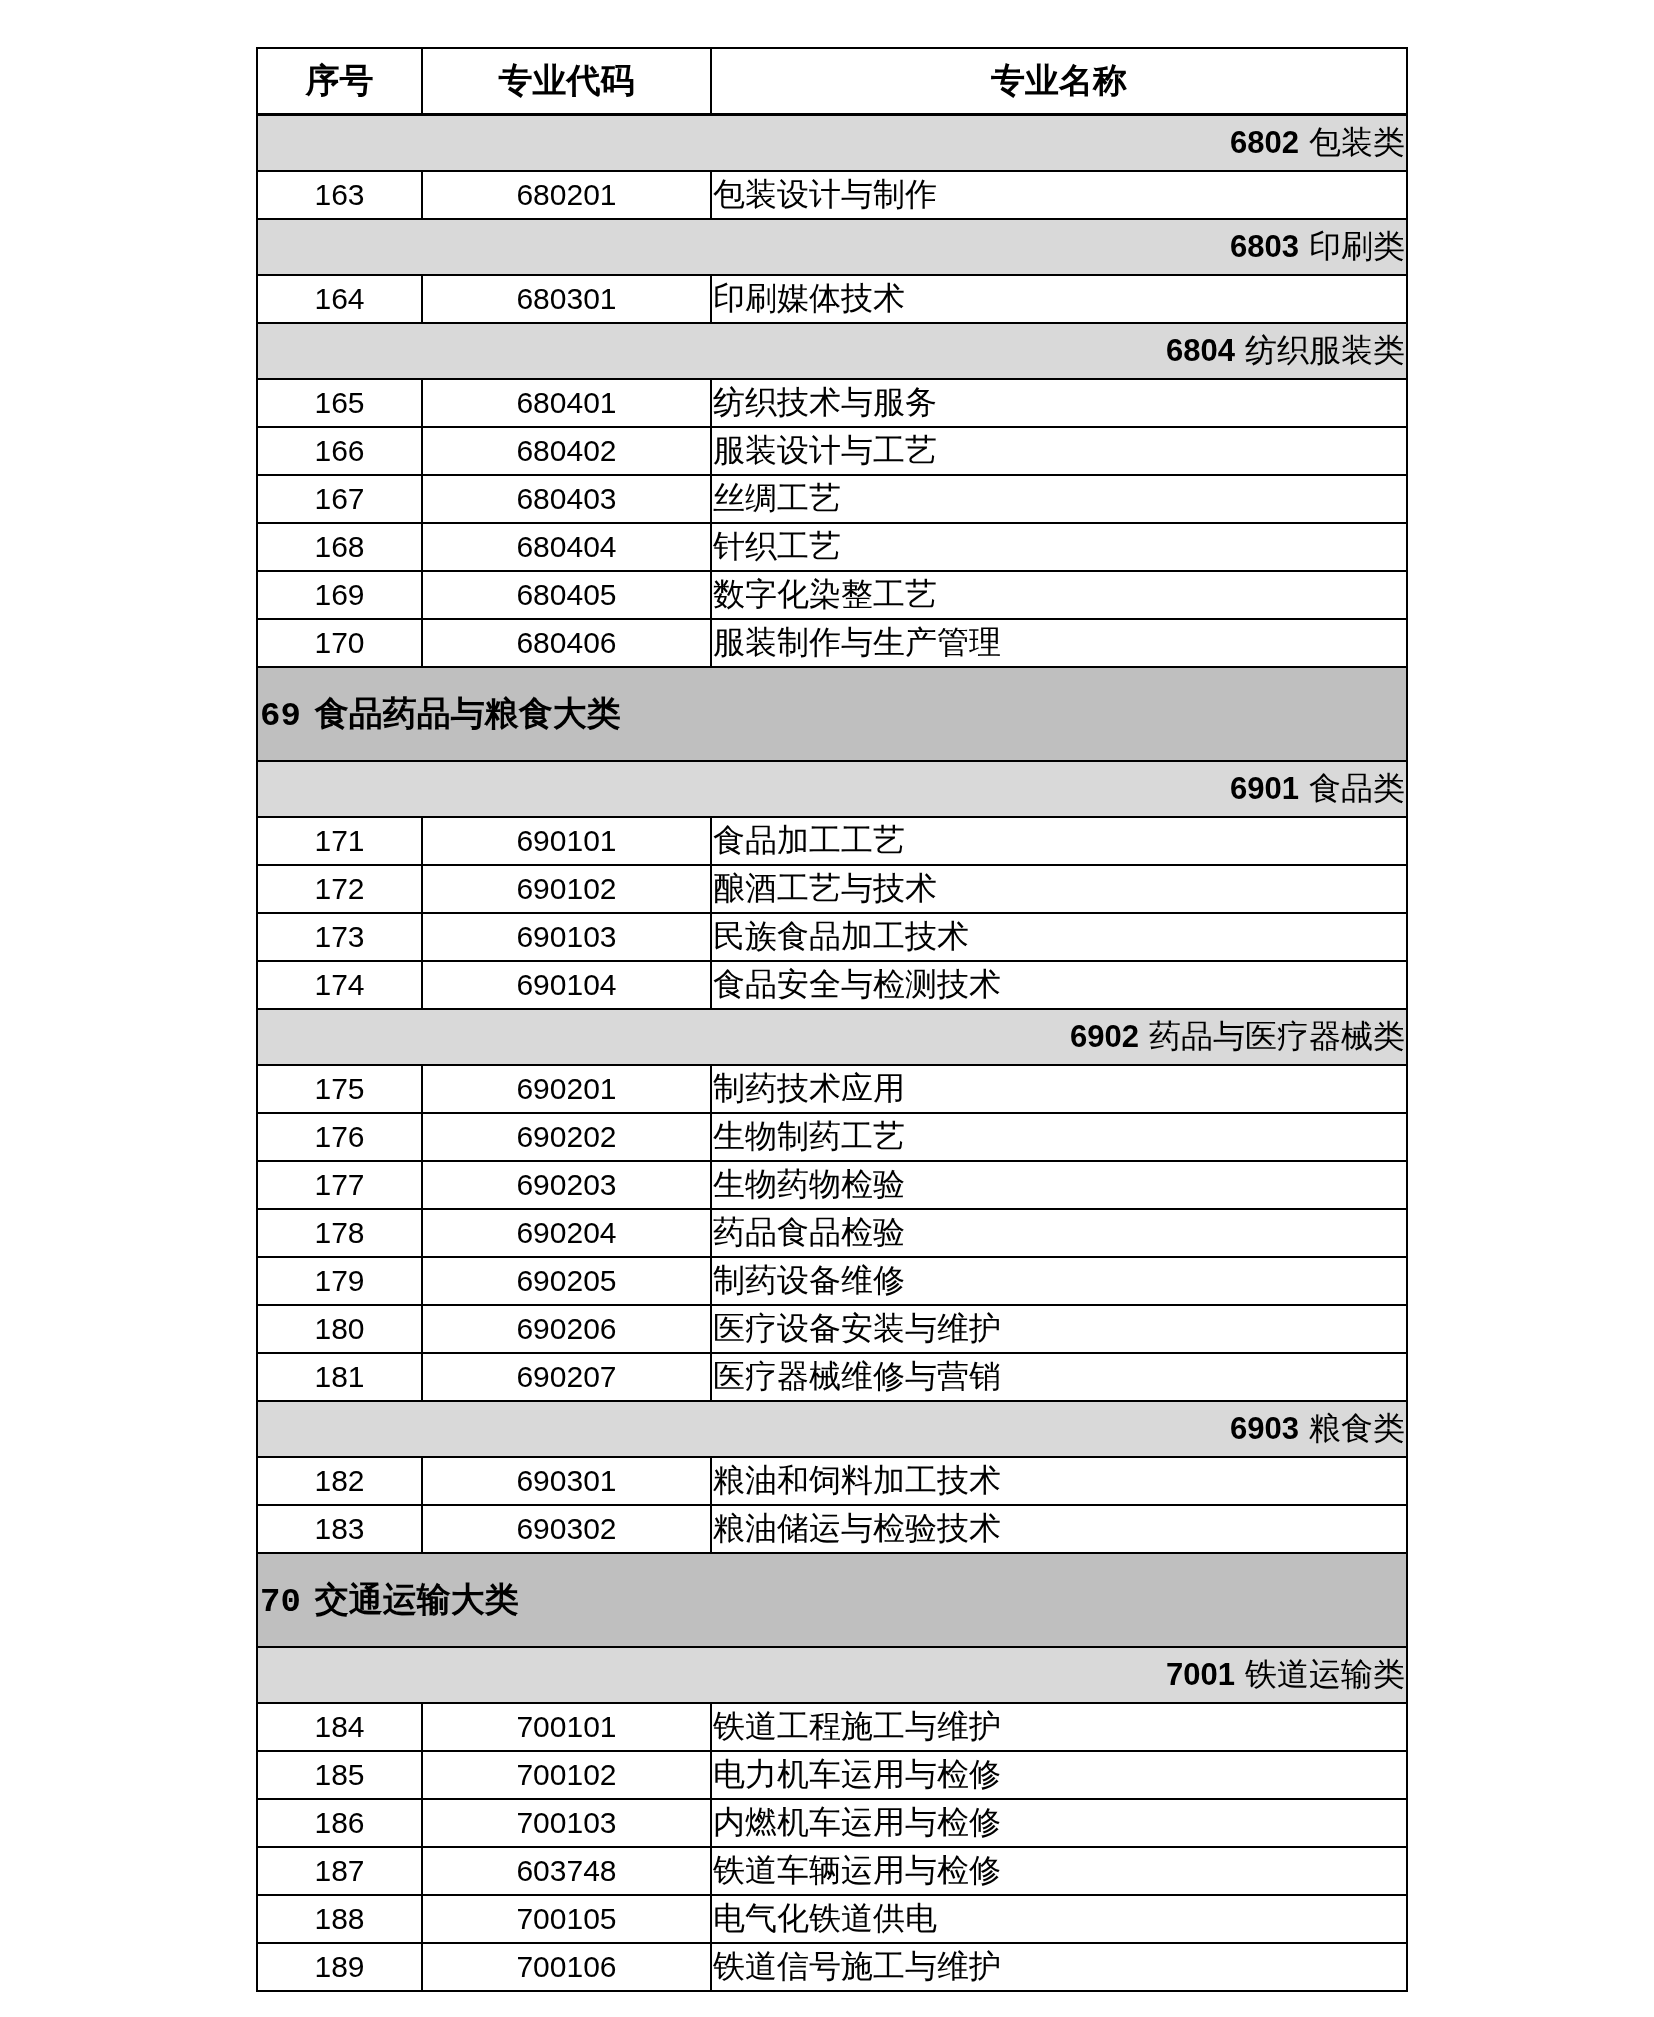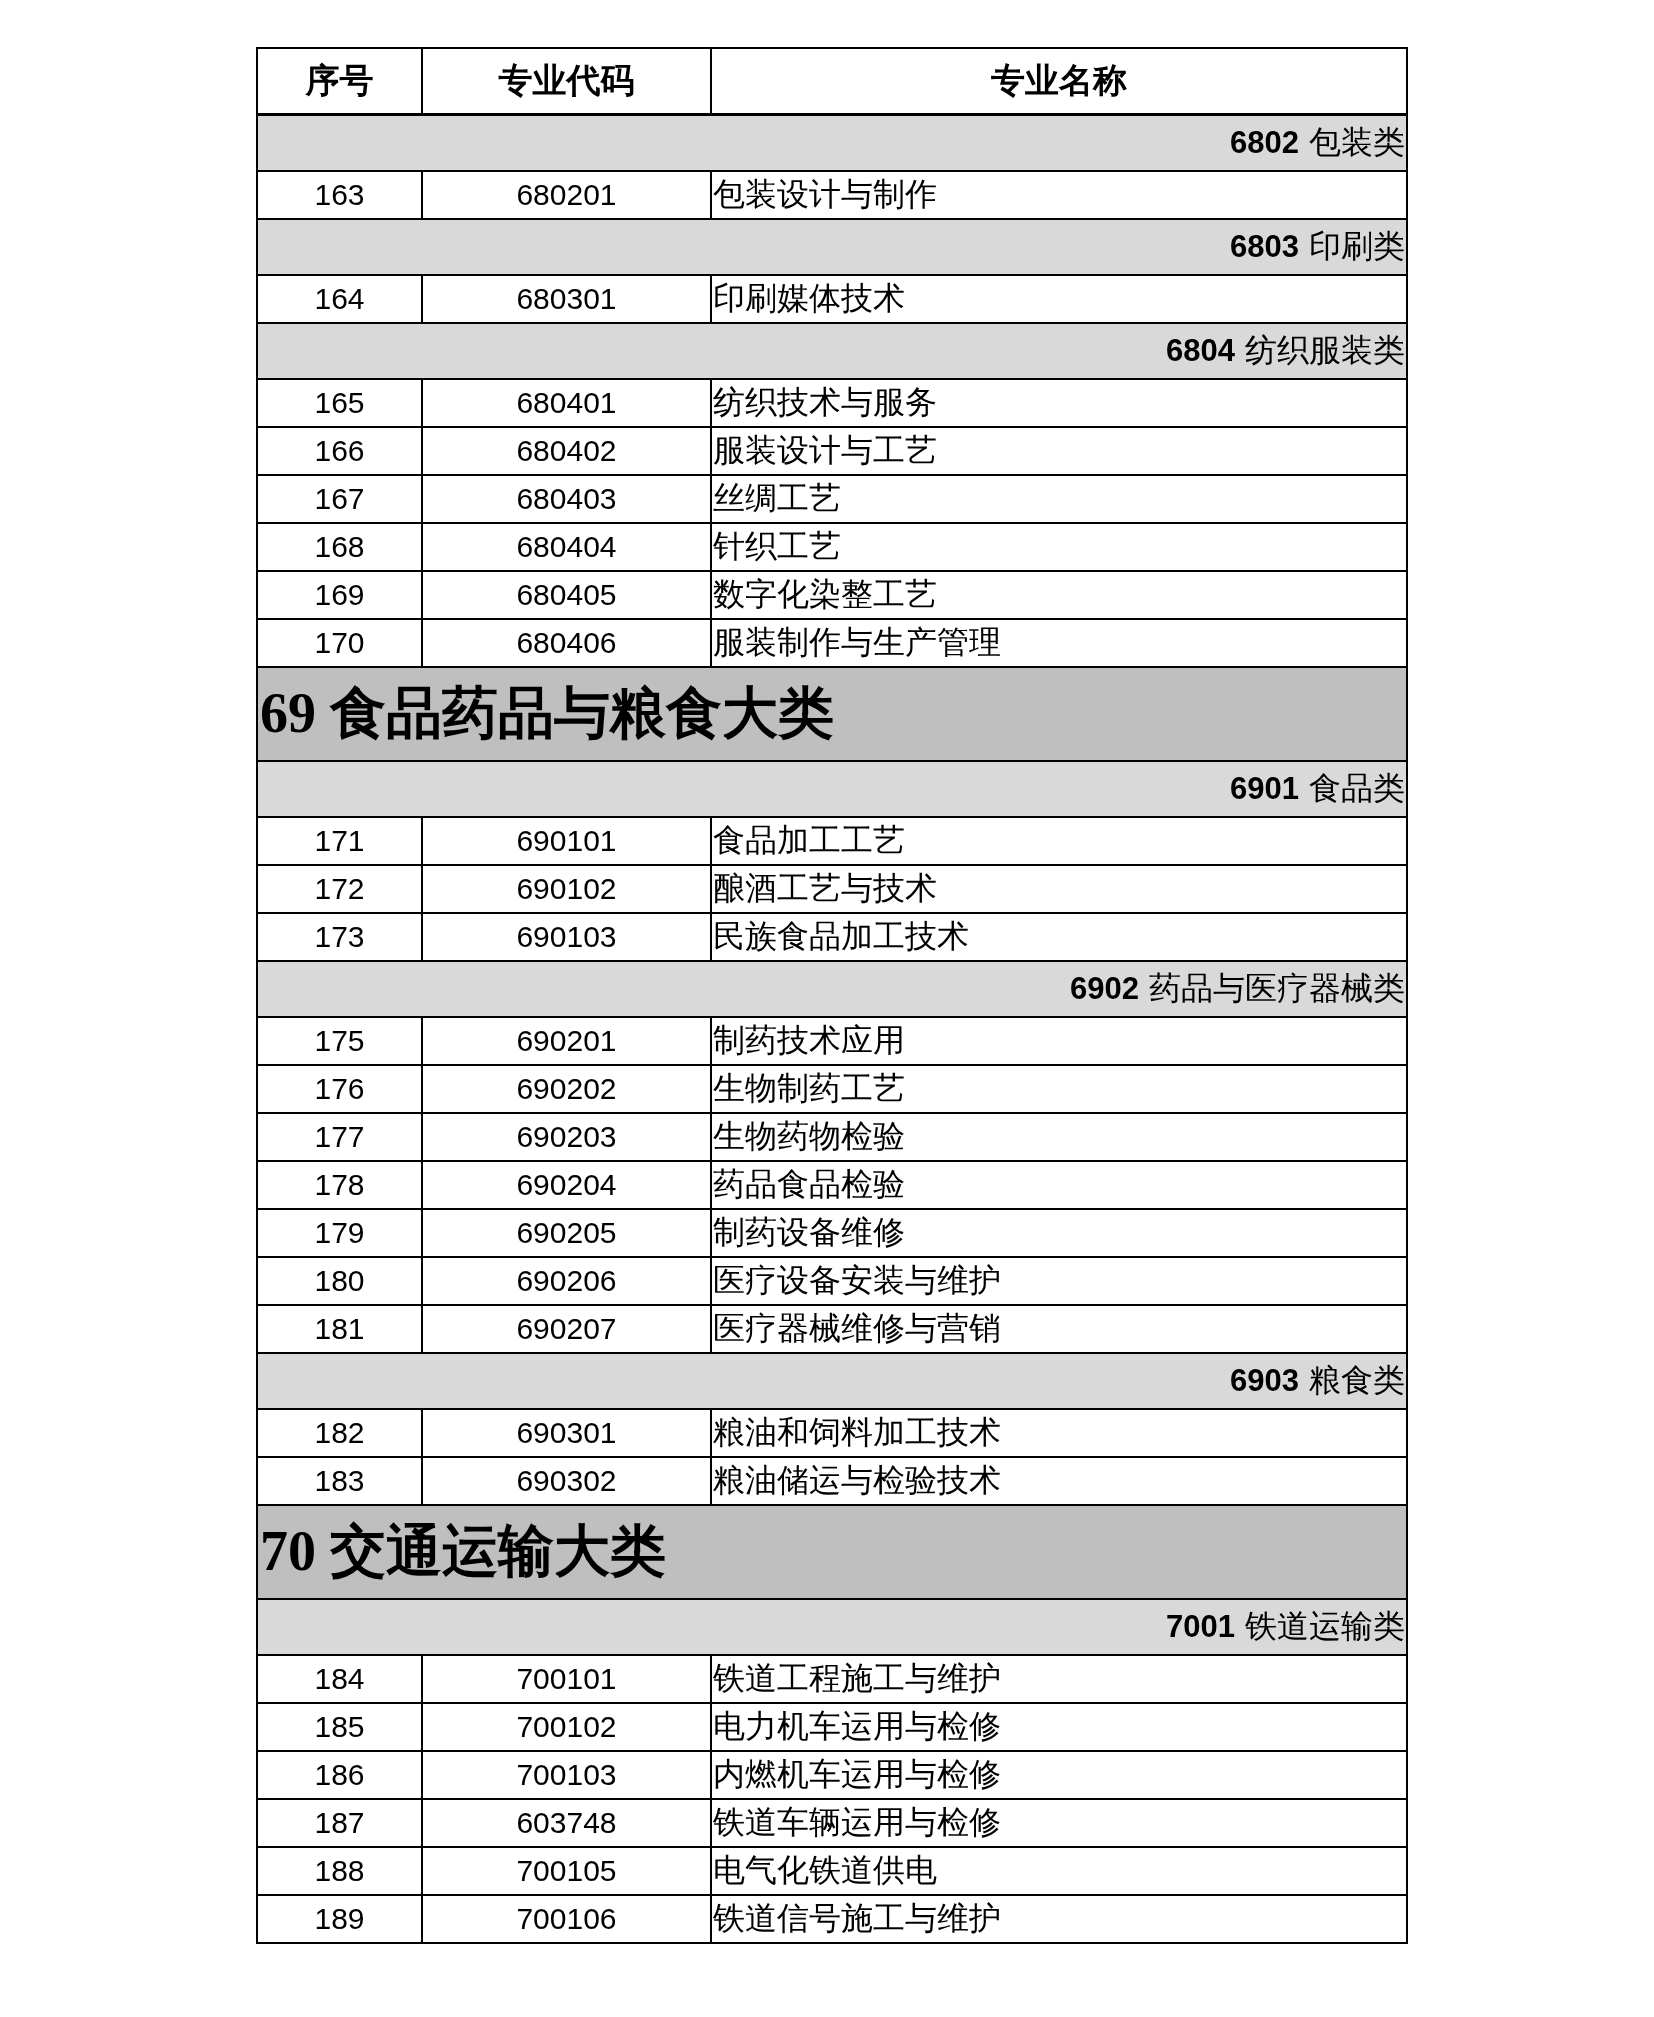--- a/index.html
+++ b/index.html
@@ -79,23 +79,23 @@
   }
   
   tr.major-row td {
     height: 90px;
     background: #bfbfbf;
     padding-left: 2px;
     text-align: left;
   }
   tr.major-row .sec-code,
   tr.major-row .sec-name {
-    font-family: Liberation Serif, serif;
+    font-family: Liberation Mono, monospace;
     font-weight: 700;
-    font-size: 56px;
+    font-size: 34px;
   }
   tr.major-row .sec-code {
     margin-right: 14px;
   }
 </style>
 </head>
 <body>
 
 <div class="sheet">
   <table class="majors">
@@ -175,20 +175,25 @@
         <tr class="data-row">
           <td class="seq-cell">172</td>
           <td class="code-cell">690102</td>
           <td class="name-cell">酿酒工艺与技术</td>
         </tr>
         <tr class="data-row">
           <td class="seq-cell">173</td>
           <td class="code-cell">690103</td>
           <td class="name-cell">民族食品加工技术</td>
         </tr>
+        <tr class="data-row">
+          <td class="seq-cell">174</td>
+          <td class="code-cell">690104</td>
+          <td class="name-cell">食品安全与检测技术</td>
+        </tr>
         <tr class="section-row">
           <td colspan="3"><span class="sec-code">6902</span><span class="sec-name">药品与医疗器械类</span></td>
         </tr>
         <tr class="data-row">
           <td class="seq-cell">175</td>
           <td class="code-cell">690201</td>
           <td class="name-cell">制药技术应用</td>
         </tr>
         <tr class="data-row">
           <td class="seq-cell">176</td>

